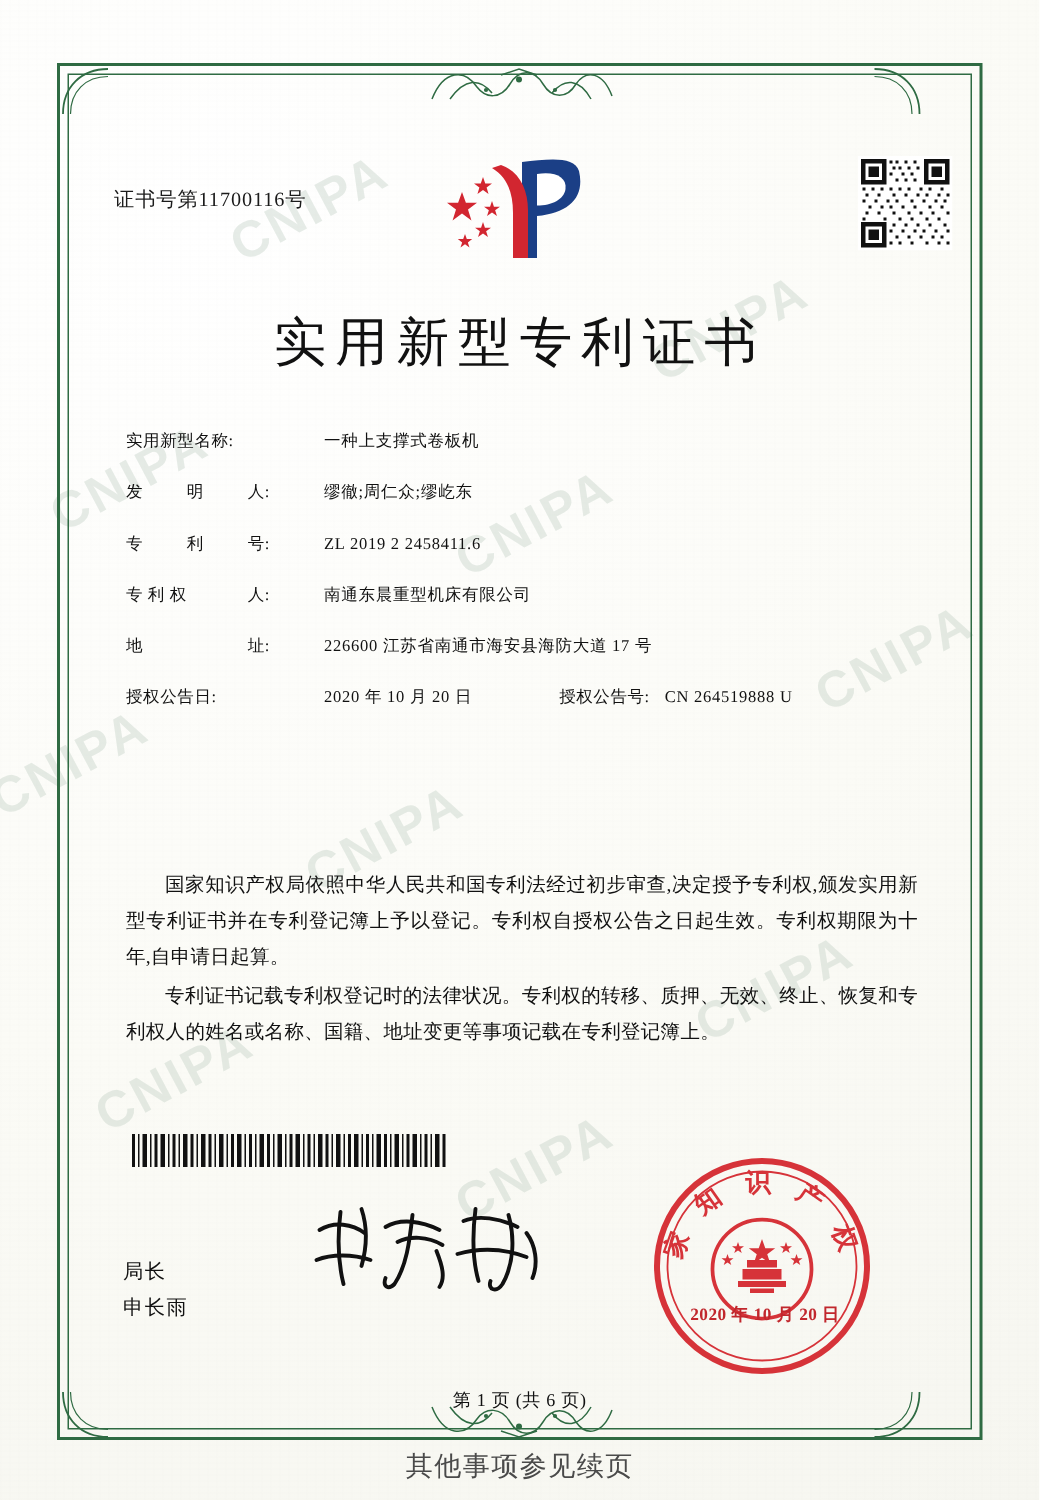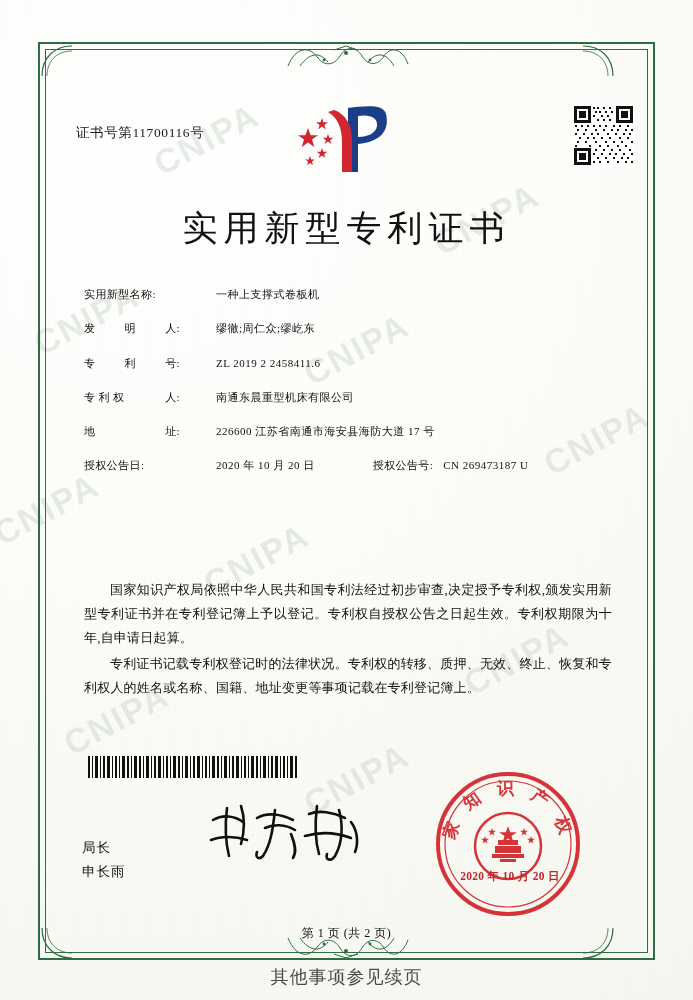--- a/index.html
+++ b/index.html
@@ -491,21 +491,21 @@
         <span>地</span>
         <span>址:</span>
       </div>
       <div class="field-value">226600 江苏省南通市海安县海防大道 17 号</div>
     </div>
 
     <div class="field-row dual">
       <div class="field-label">授权公告日:</div>
       <div class="field-value">2020 年 10 月 20 日</div>
       <div class="second-label">授权公告号:</div>
-      <div class="second-value">CN 269473187 U</div>
+      <div class="second-value">CN 264519888 U</div>
     </div>
 
   </div>
 
   <div class="body-text">
     <p>国家知识产权局依照中华人民共和国专利法经过初步审查,决定授予专利权,颁发实用新型专利证书并在专利登记簿上予以登记。专利权自授权公告之日起生效。专利权期限为十年,自申请日起算。</p>
     <p>专利证书记载专利权登记时的法律状况。专利权的转移、质押、无效、终止、恢复和专利权人的姓名或名称、国籍、地址变更等事项记载在专利登记簿上。</p>
   </div>
 
   <svg class="barcode" viewBox="0 0 212 22" preserveAspectRatio="none" xmlns="http://www.w3.org/2000/svg">
@@ -612,16 +612,16 @@
       <path id="sealArc" d="M 20 78 A 54 54 0 0 1 128 78" fill="none"></path>
       <text font-family="'DejaVu Serif', serif" font-size="17" font-weight="700" fill="#d4232a" letter-spacing="5">
         <textPath href="#sealArc" startOffset="50%" text-anchor="middle">国 家 知 识 产 权 局</textPath>
       </text>
 
       <polygon points="74,128 76.5,135.5 84.5,135.5 78,140.2 80.5,147.7 74,143.1 67.5,147.7 70,140.2 63.5,135.5 71.5,135.5" fill="#d4232a" opacity="0"></polygon>
     </g>
   </svg>
   <div class="seal-date">2020 年 10 月 20 日</div>
 
-  <div class="page-no">第 1 页 (共 2 页)</div>
+  <div class="page-no">第 1 页 (共 6 页)</div>
   <div class="footer-note">其他事项参见续页</div>
 
 </div>
 
 </body></html>

